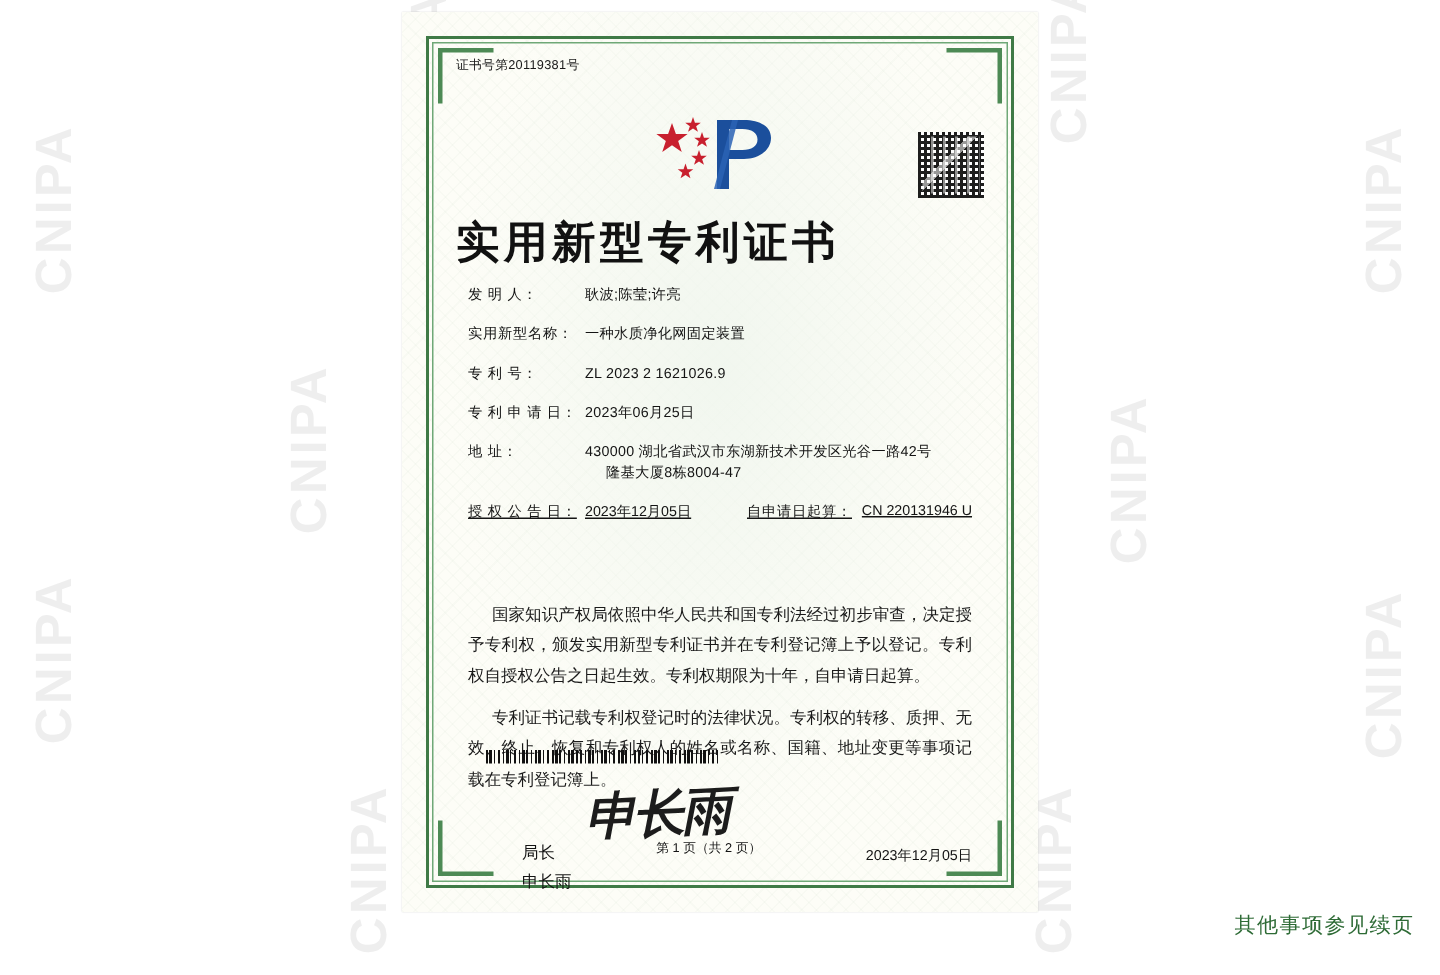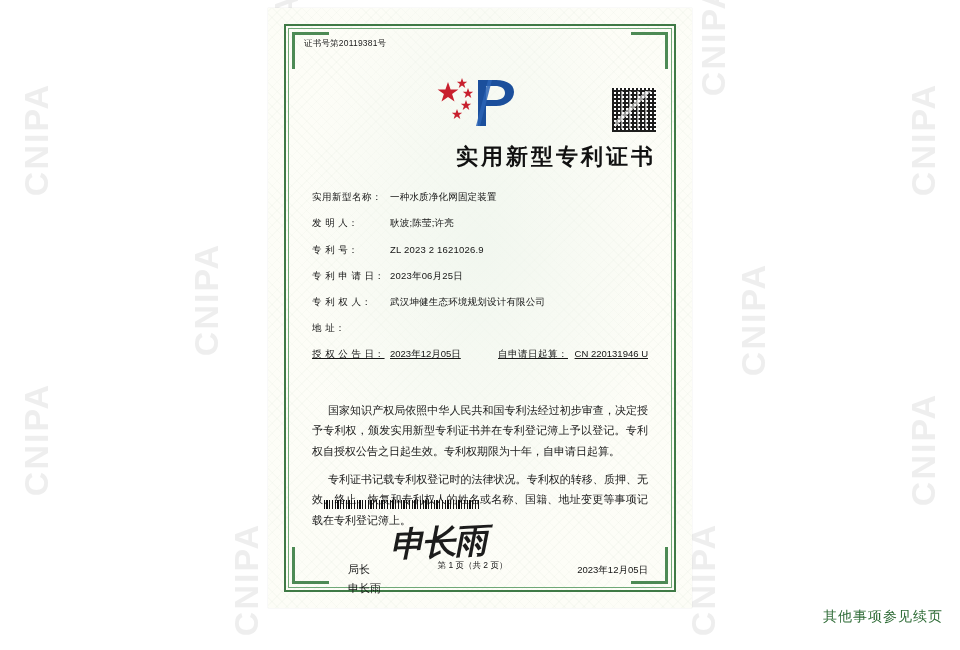--- a/index.html
+++ b/index.html
@@ -119,23 +119,23 @@
     transform: translateX(-50%);
     width: 96px;
     height: 54px;
   }
 
   .title {
     position: absolute;
     left: 0;
     right: 0;
     top: 104px;
-    text-align: right;
+    text-align: left;
     font-family: "DejaVu Sans", "Liberation Sans", sans-serif;
-    font-size: 22px;
+    font-size: 29px;
     font-weight: bold;
     letter-spacing: 3px;
     color: #111111;
   }
 
   .fields {
     position: absolute;
     left: 8px;
     right: 8px;
     top: 152px;
@@ -310,46 +310,46 @@
           <path d="M46 4 L46 50 L54 50 L54 30 L64 30 C74 30 82 24 82 16 C82 8 74 4 64 4 Z M54 10 L63 10 C69 10 73 12.5 73 17 C73 21.5 69 24 63 24 L54 24 Z" fill="#1b4f9c"></path>
           <path d="M44 50 L56 4 L60 4 L48 50 Z" fill="#2a63b5" opacity="0.85"></path>
         </svg>
       </div>
 
       <div class="title">实用新型专利证书</div>
 
       <div class="fields">
 
         <div class="field">
+          <span class="lbl">发 明 人：</span>
+          <span class="val">耿波;陈莹;许亮</span>
+        </div>
+
+        <div class="field">
           <span class="lbl">实用新型名称：</span>
           <span class="val">一种水质净化网固定装置</span>
         </div>
 
         <div class="field">
-          <span class="lbl">发 明 人：</span>
-          <span class="val">耿波;陈莹;许亮</span>
-        </div>
-
-        <div class="field">
           <span class="lbl">专 利 号：</span>
           <span class="val">ZL 2023 2 1621026.9</span>
         </div>
 
         <div class="field">
           <span class="lbl">专 利 申 请 日：</span>
           <span class="val">2023年06月25日</span>
         </div>
 
-        <div class="field">
-          <span class="lbl">专 利 权 人：</span>
-          <span class="val">武汉坤健生态环境规划设计有限公司</span>
-        </div>
 
         <div class="field">
           <span class="lbl">地 址：</span>
+          <span class="val">
+            <span>430000 湖北省武汉市东湖新技术开发区光谷一路42号</span>
+            <span class="line2">隆基大厦8栋8004-47</span>
+          </span>
         </div>
 
         <div class="inline-pair">
           <span class="lbl">授 权 公 告 日：</span>
           <span class="val1">2023年12月05日</span>
           <span class="lbl2">自申请日起算：</span>
           <span class="val2">CN 220131946 U</span>
         </div>
 
       </div>

